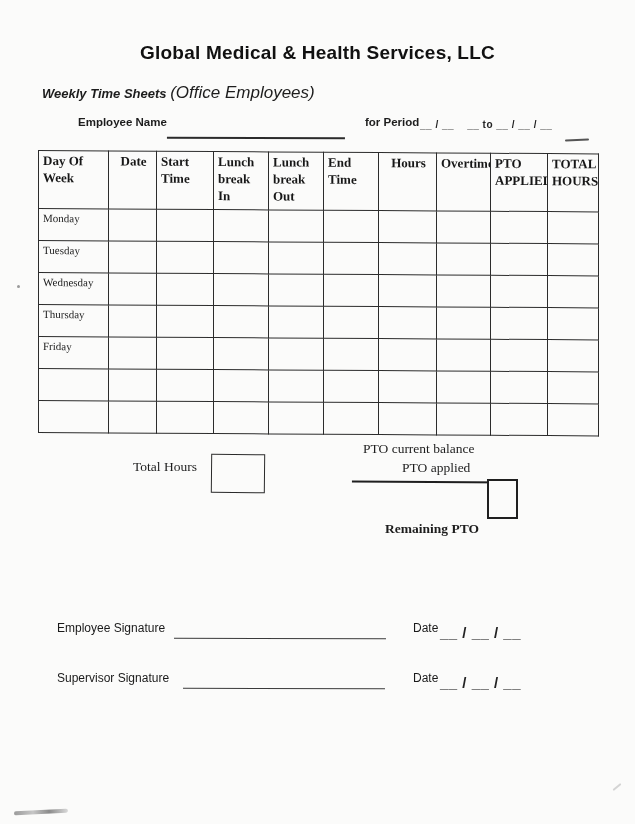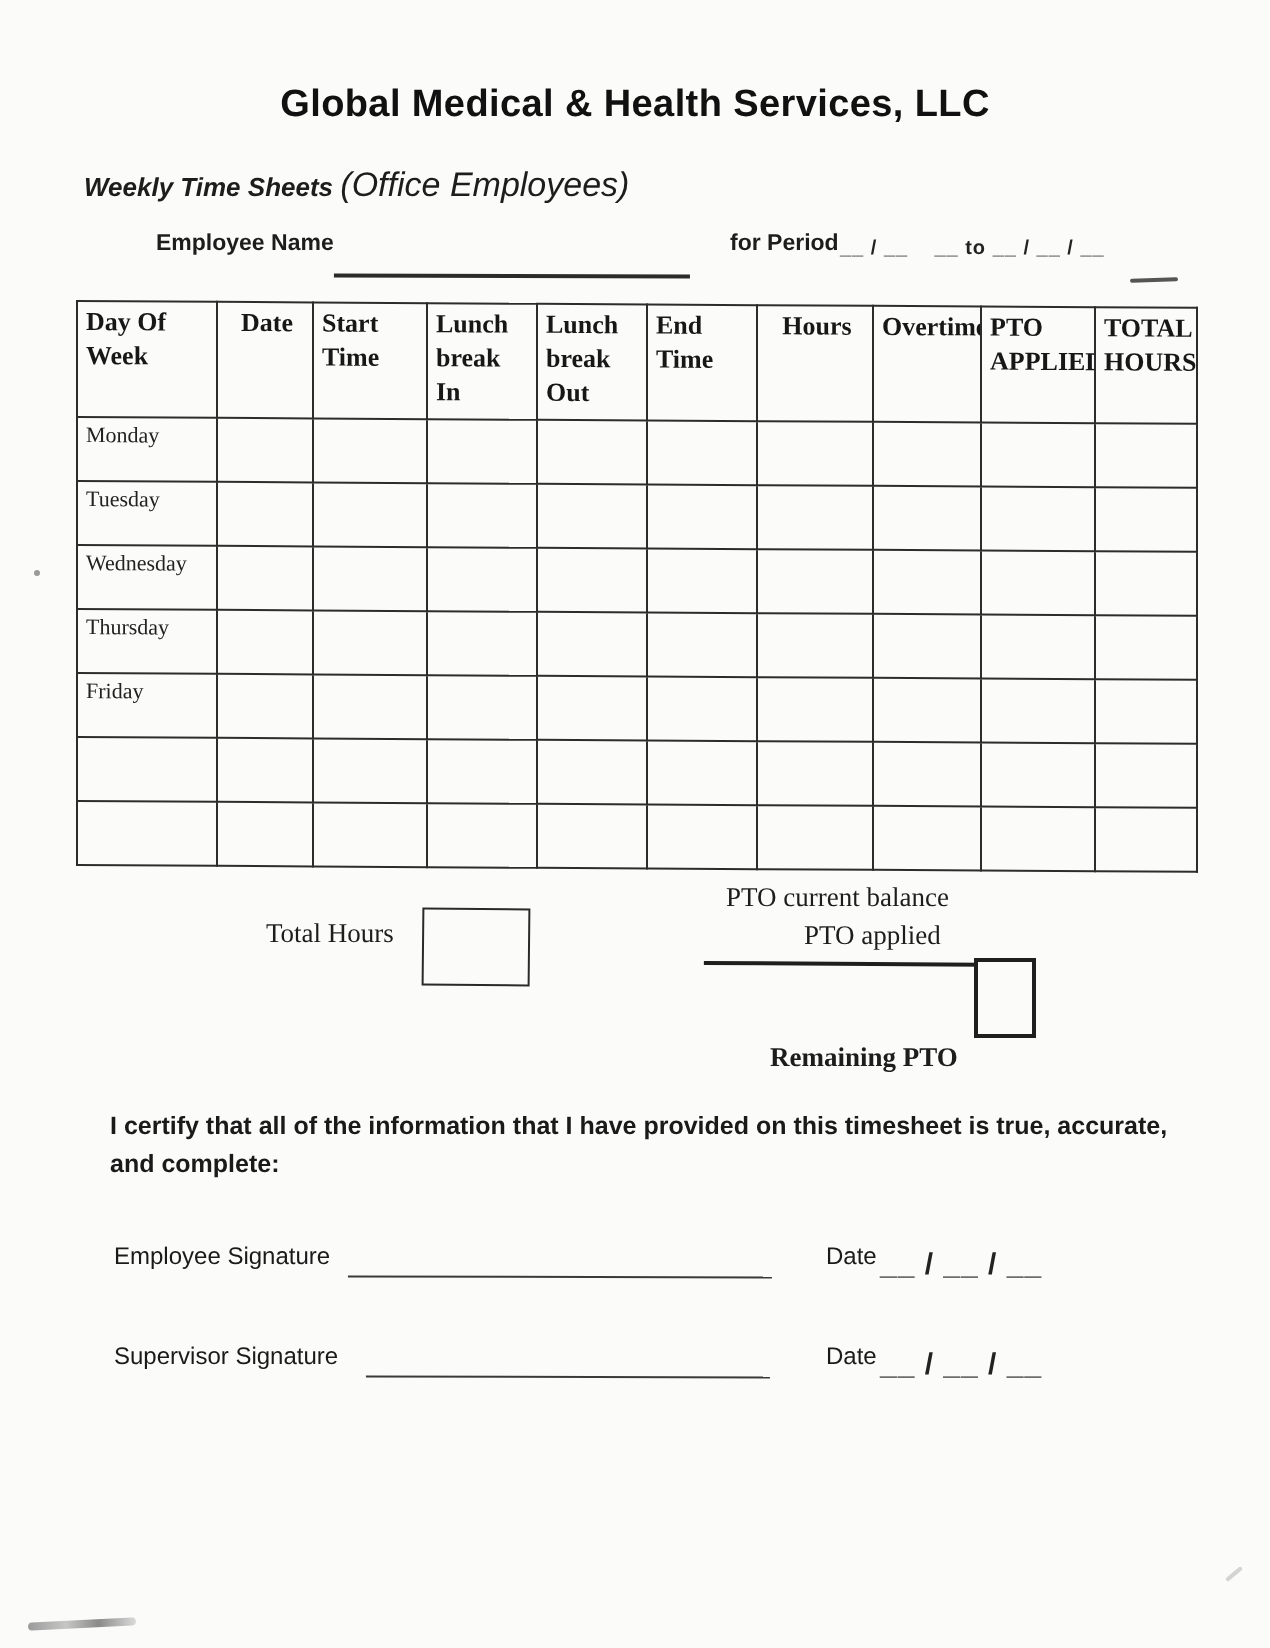--- a/index.html
+++ b/index.html
@@ -219,21 +219,20 @@
 
   <div class="total-hours-label serif">Total Hours</div>
   <div class="total-hours-box"></div>
 
   <div class="pto-balance serif">PTO current balance</div>
   <div class="pto-applied serif">PTO applied</div>
   <div class="pto-line"></div>
   <div class="remaining-box"></div>
   <div class="remaining-pto serif">Remaining PTO</div>
 
-  <div class="certify">I certify that all of the information that I have provided on this timesheet is true, accurate, and complete:</div>
 
   <div class="sig-label sig1-label">Employee Signature</div>
   <div class="sig-line sig1-line"></div>
   <div class="date-label sig1-date">Date</div>
   <div class="date-blanks sig1-blanks">__ / __ / __</div>
 
   <div class="sig-label sig2-label">Supervisor Signature</div>
   <div class="sig-line sig2-line"></div>
   <div class="date-label sig2-date">Date</div>
   <div class="date-blanks sig2-blanks">__ / __ / __</div>

